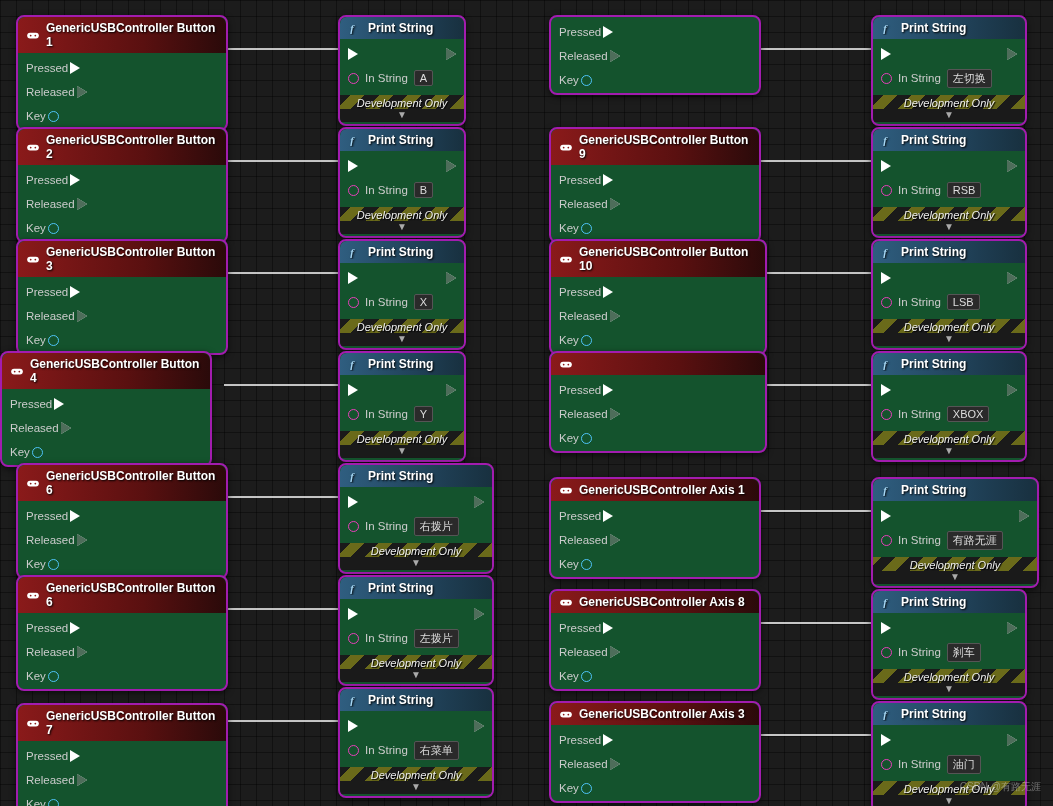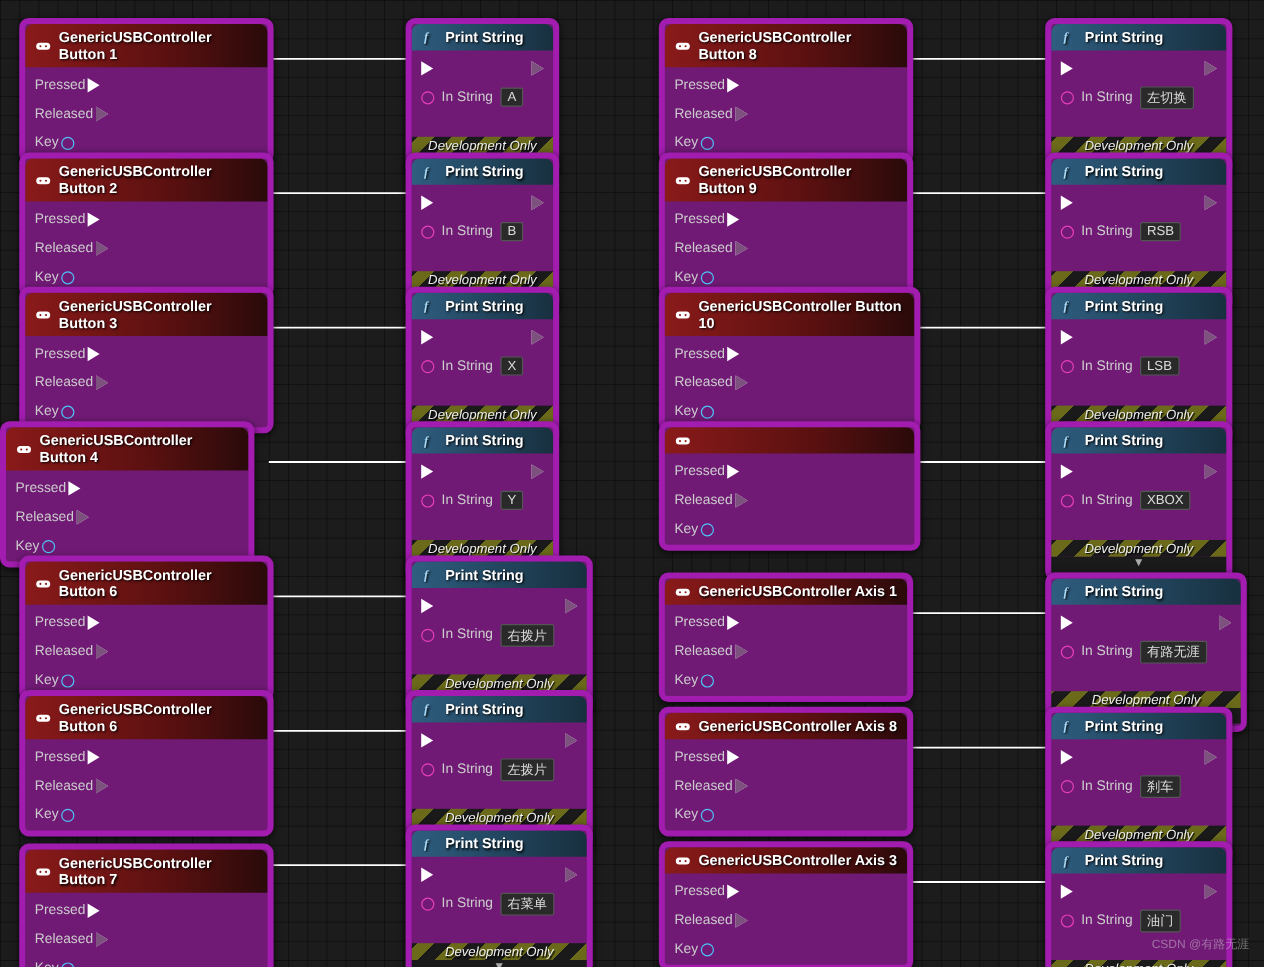--- a/index.html
+++ b/index.html
@@ -15,22 +15,22 @@
     width: 1053px;
     height: 806px;
     overflow: hidden;
     position: relative;
   }
   .graph { position: relative; width: 100%; height: 100%; }
   .wires { position: absolute; top: 0; left: 0; width: 1053px; height: 806px; pointer-events: none; z-index: 1; }
 
   .node {
     position: absolute;
-    background: #701a75;
-    border: 5px solid #a21caf;
+    background: #14532d;
+    border: 2px solid #a21caf;
     border-radius: 8px;
     box-shadow: 0 2px 6px rgba(0,0,0,0.6);
     z-index: 2;
     overflow: hidden;
   }
   .header {
     display: flex;
     align-items: center;
     gap: 6px;
     padding: 4px 8px;
@@ -89,21 +89,21 @@
       -45deg,
       #6a6a1a, #6a6a1a 10px,
       #1a1a1a 10px, #1a1a1a 20px
     );
     text-align: center;
     font-size: 11px;
     font-style: italic;
     color: #eee;
     text-shadow: 1px 1px 1px #000;
     padding: 2px 0 0 0;
-    margin: 18px -8px -4px -8px;
+    margin: 2px -8px -4px -8px;
   }
   .expand-arrow {
     text-align: center;
     font-size: 10px;
     color: #aaa;
     margin: -2px -8px -2px -8px;
     padding-bottom: 2px;
     background: #1a1a1a;
   }
   .watermark {
@@ -445,28 +445,20 @@
         <div class="row" style="gap:6px">
           <span class="pin-data string"></span>
           <span class="label">In String</span>
           <span class="value-box">右菜单</span>
         </div>
         <div class="devonly">Development Only</div>
         <div class="expand-arrow">▼</div>
       </div>
     </div>
     <div class="node" style="left: 549px; top: 15px; width: 212px;">
-      <div class="header red">
-        <svg class="hicon" viewBox="0 0 24 24">
-          <rect x="2" y="8" width="20" height="10" rx="5" fill="#fff"></rect>
-          <circle cx="8" cy="13" r="1.5" fill="#8a1a1a"></circle>
-          <circle cx="16" cy="13" r="1.5" fill="#8a1a1a"></circle>
-        </svg>
-        <span>GenericUSBController Button 8</span>
-      </div>
       <div class="body">
         <div class="row right">
           <span class="label">Pressed</span>
           <span class="pin-exec out"></span>
         </div>
         <div class="row right">
           <span class="label">Released</span>
           <span class="pin-exec out hollow"></span>
         </div>
         <div class="row right">

